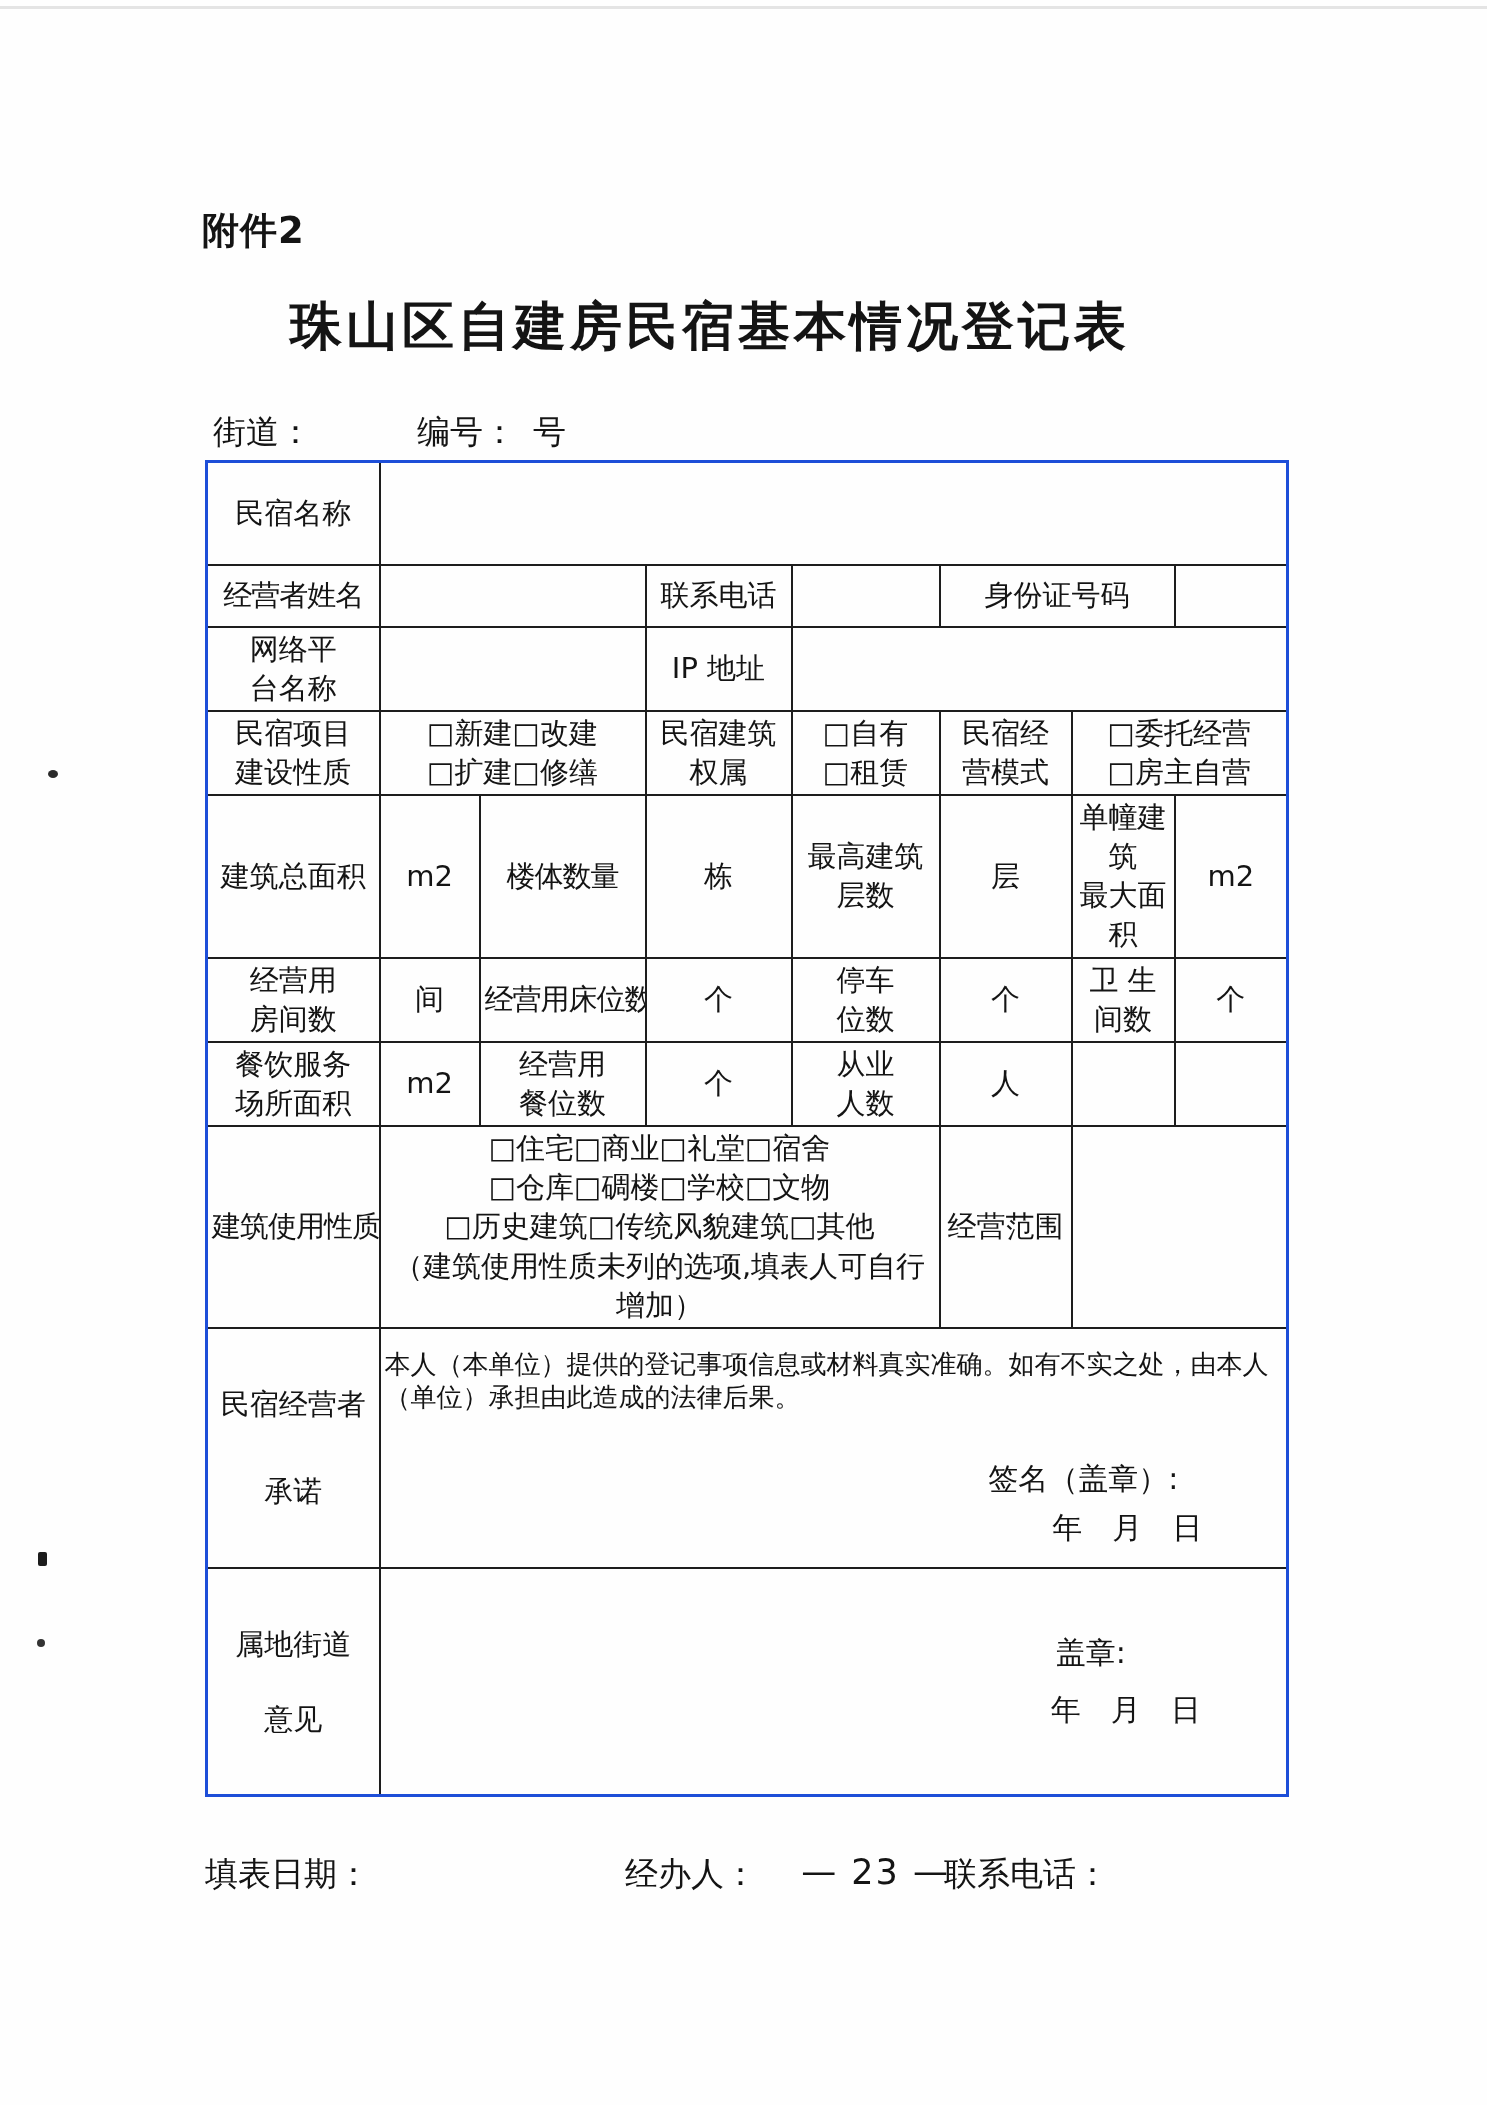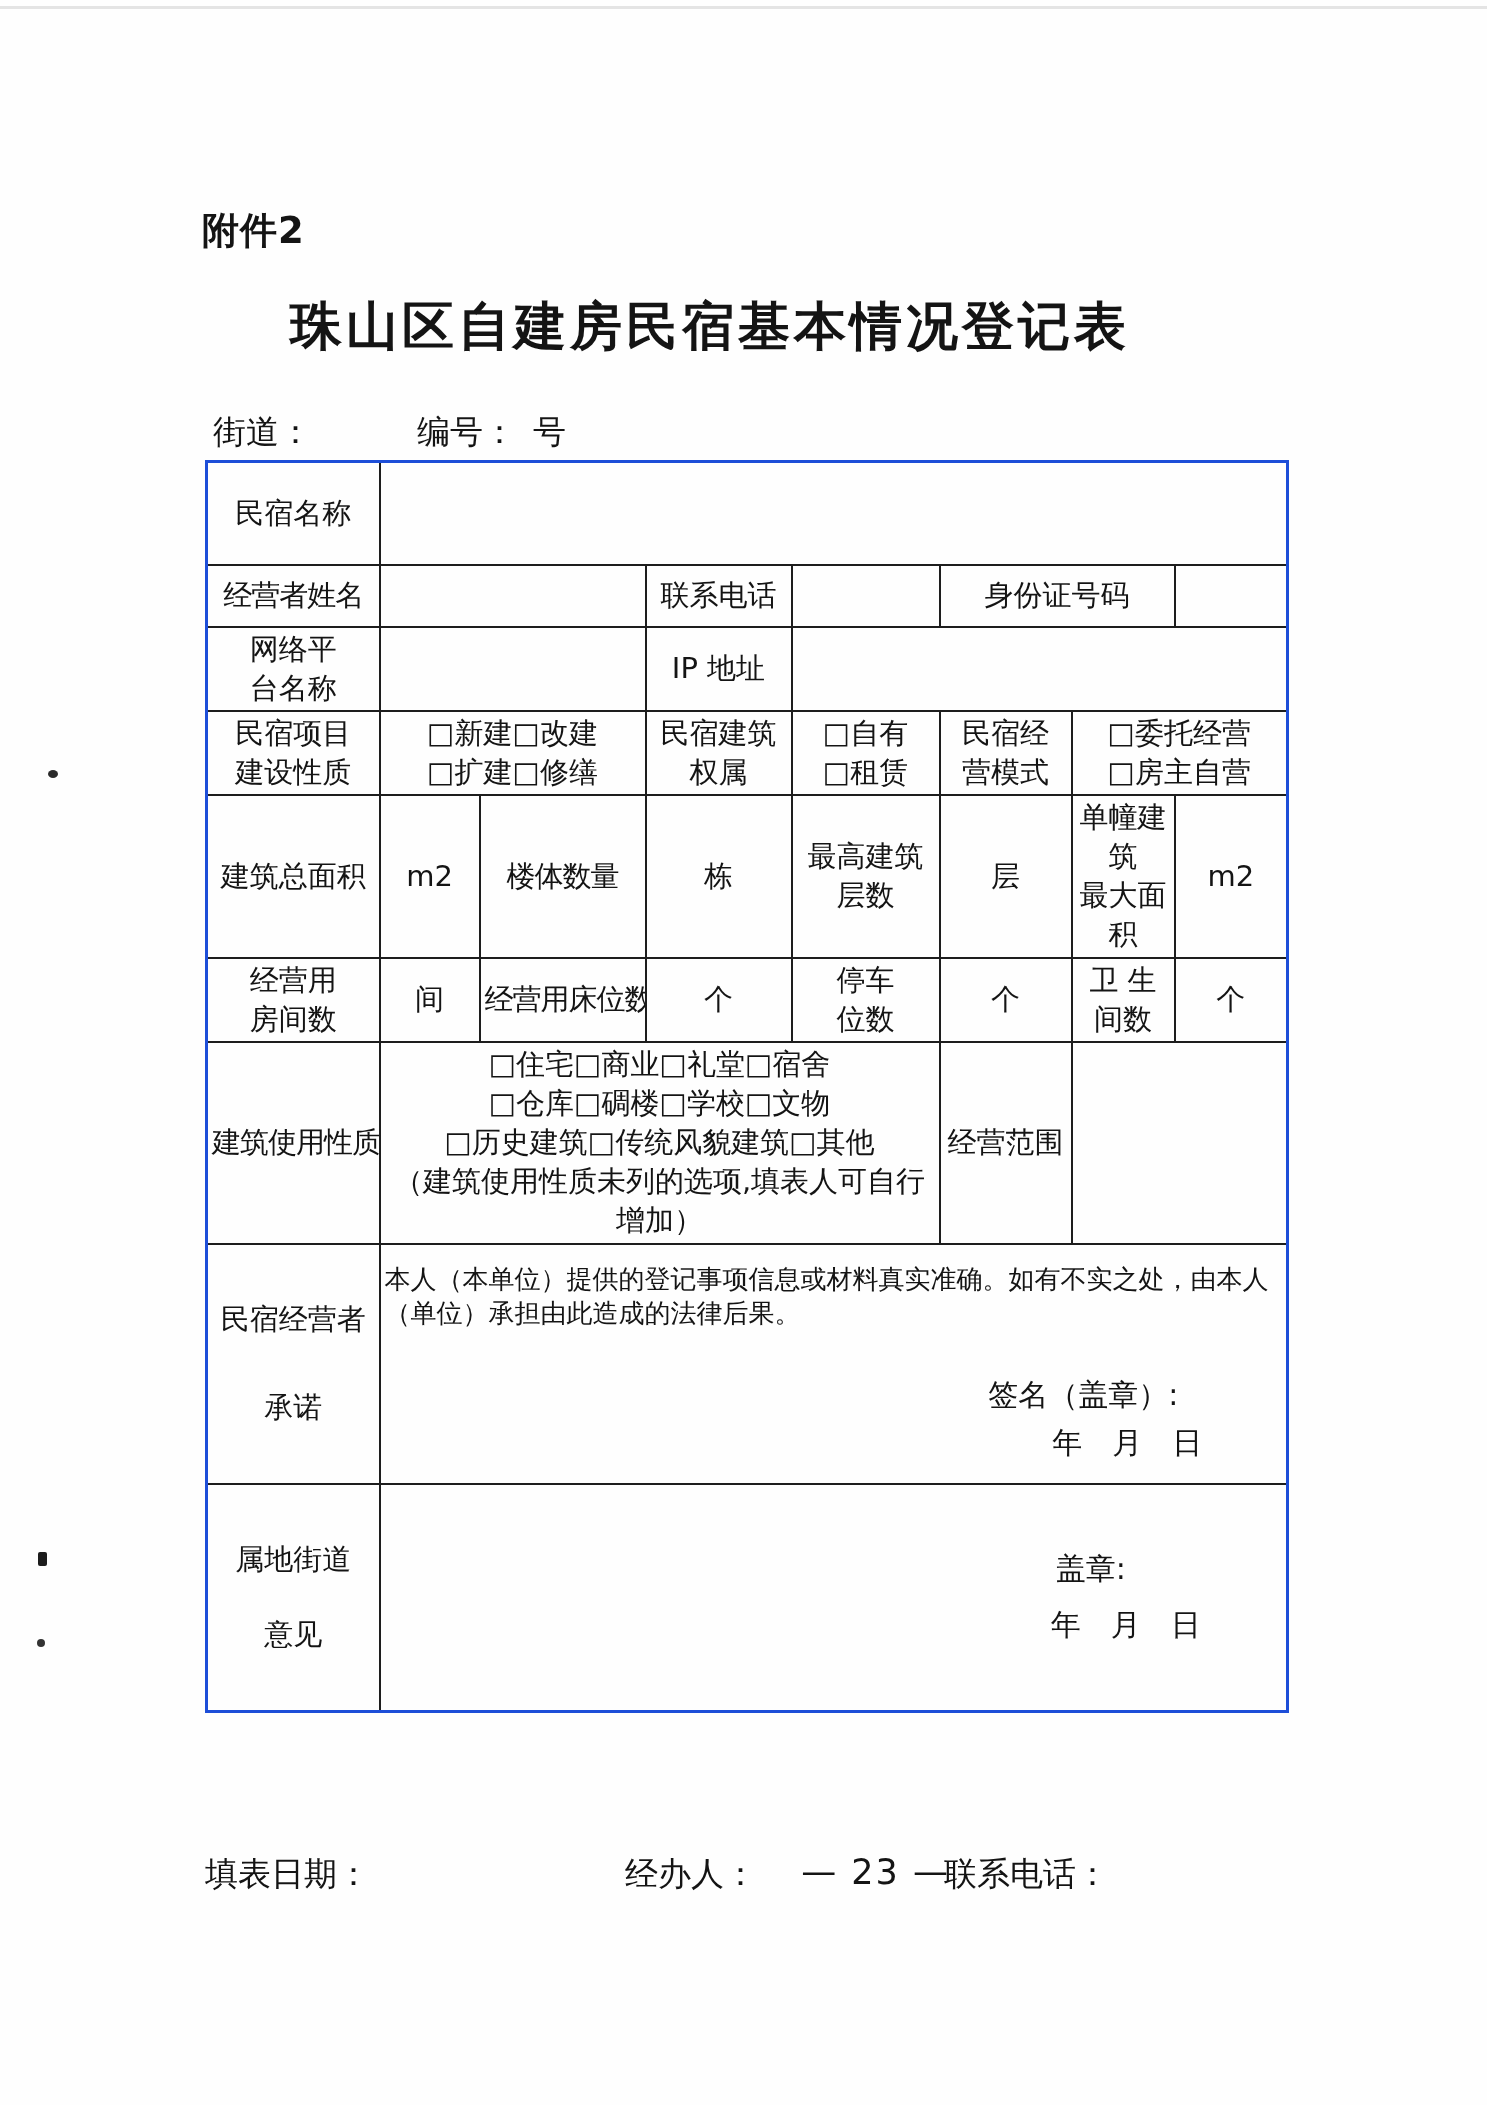--- a/index.html
+++ b/index.html
@@ -168,20 +168,33 @@
         <td class="compact">经营用床位数</td>
         <td class="u-r">个</td>
         <td class="pre">停车
 位数</td>
         <td class="u-r">个</td>
         <td class="pre">卫 生
 间数</td>
         <td class="u-r">个</td>
       </tr>
 
+      <tr style="height:77px">
+        <td class="pre">餐饮服务
+场所面积</td>
+        <td class="u-r">m2</td>
+        <td class="pre">经营用
+餐位数</td>
+        <td class="u-r">个</td>
+        <td class="pre">从业
+人数</td>
+        <td class="u-r">人</td>
+        <td></td>
+        <td></td>
+      </tr>
 
       <tr style="height:180px">
         <td class="compact">建筑使用性质</td>
         <td colspan="4" class="pre opts">□住宅□商业□礼堂□宿舍
 □仓库□碉楼□学校□文物
 □历史建筑□传统风貌建筑□其他
 （建筑使用性质未列的选项,填表人可自行增加）</td>
         <td class="nowrap">经营范围</td>
         <td colspan="2"></td>
       </tr>

